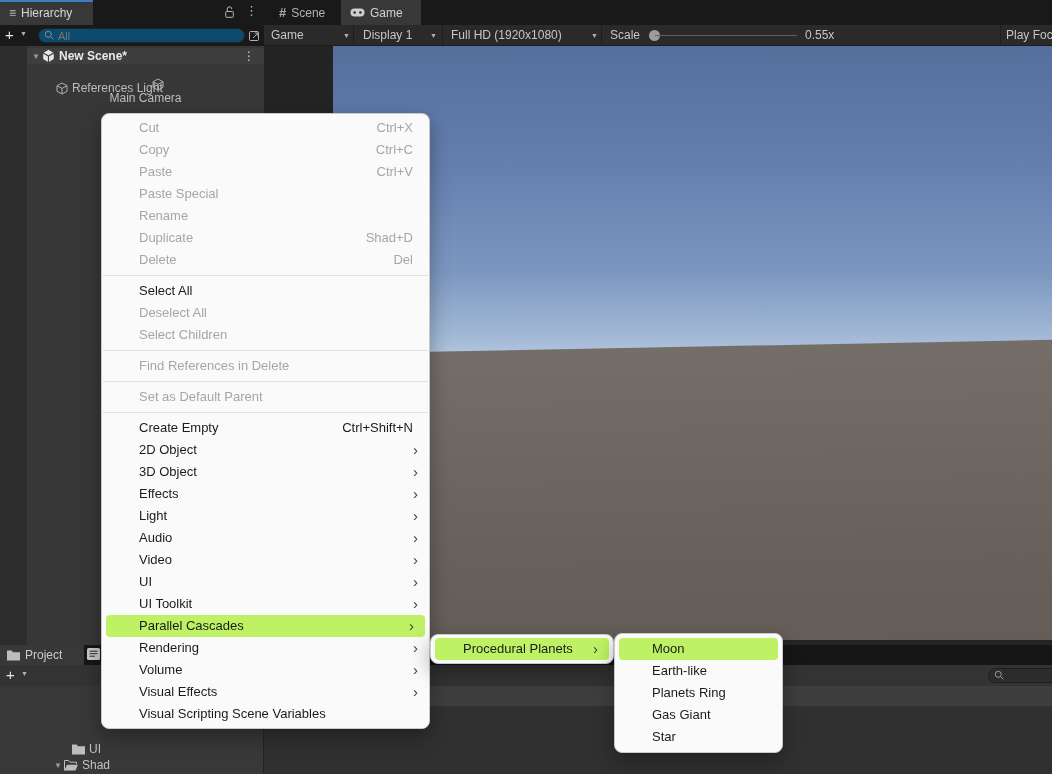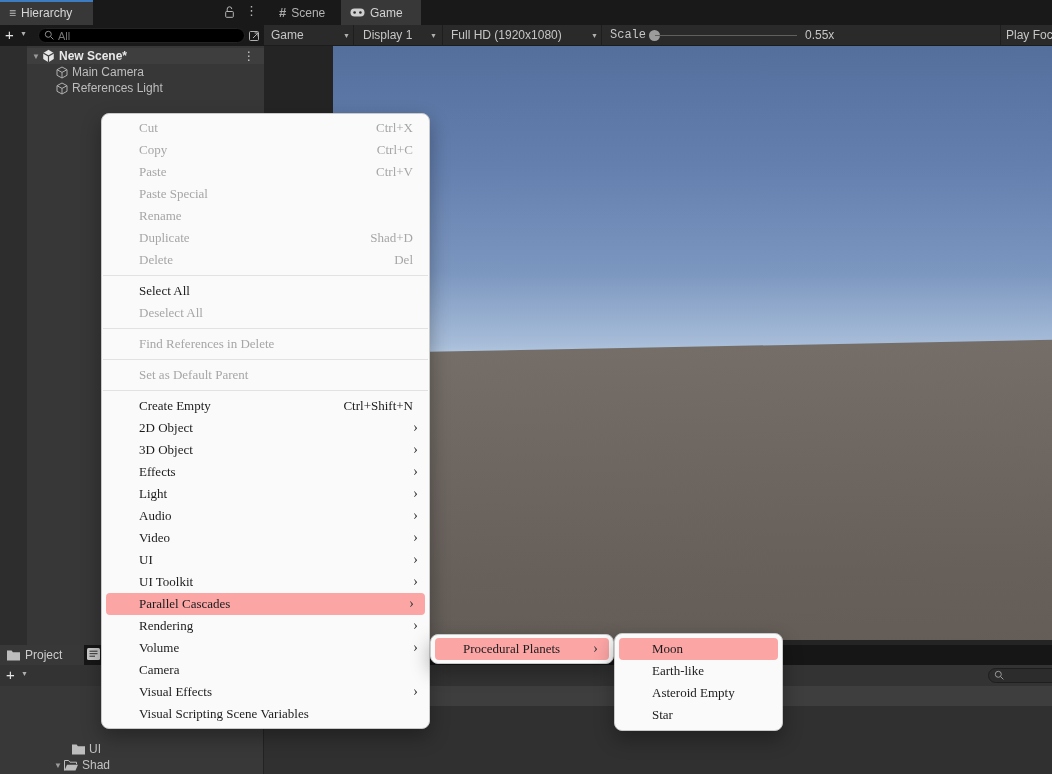--- a/index.html
+++ b/index.html
@@ -18,21 +18,21 @@
   .hier-glyph{font-size:12px;color:#bdbdbd;}
   .hash-glyph{font-size:13px;color:#a8a8a8;font-weight:bold;}
   .topbar-lock{left:224px;top:6px;}
   .topbar-kebab{left:245px;top:3px;font-size:13px;color:#b5b5b5;}
 
   
   .hier-panel{position:absolute;left:0;top:25px;width:264px;height:620px;background:#373737;}
   .hier-toolbar{position:absolute;left:0;top:0;width:100%;height:21px;background:#191919;}
   .hier-plus{position:absolute;left:5px;top:1px;font-size:15px;color:#e6e6e6;}
   .hier-plus-caret{position:absolute;left:20px;top:5px;font-size:7px;color:#b0b0b0;}
-  .hier-search{position:absolute;left:38px;top:3px;width:207px;height:15px;background:#000000;border:1px solid #232323;border-radius:8px;display:flex;align-items:center;padding:0 5px;box-sizing:border-box;gap:3px;}
+  .hier-search{position:absolute;left:38px;top:3px;width:207px;height:15px;background:#0c4a6e;border:1px solid #232323;border-radius:8px;display:flex;align-items:center;padding:0 5px;box-sizing:border-box;gap:3px;}
   .hier-search input{flex:1;background:transparent;border:none;outline:none;color:#9a9a9a;font-size:11px;font-family:inherit;padding:0;min-width:0;}
   .hier-pick{position:absolute;left:248px;top:4px;}
   .hier-strip{position:absolute;left:0;top:21px;width:27px;height:599px;background:#2d2d2d;}
   .hrow{position:absolute;left:27px;right:0;height:16px;display:flex;align-items:center;}
   .hrow-scene{top:23px;background:#3e3e3e;color:#e8e8e8;font-weight:bold;}
   .hrow-child{color:#bdbdbd;}
   .tri{font-size:8px;color:#9a9a9a;width:12px;text-align:center;}
   .hrow-scene .tri{margin-left:3px;}
   .hrow-kebab{position:absolute;right:9px;top:1px;font-size:12px;color:#cfcfcf;font-weight:normal;}
   .hrow-child .ico{margin-left:29px;margin-right:4px;display:flex;}
@@ -70,23 +70,23 @@
   .prow .ico{display:flex;margin-right:4px;}
 
   
   .menu{position:absolute;background:#fafafa;border:1px solid #c9c9c9;border-radius:8px;
         box-shadow:0 8px 20px rgba(0,0,0,.32);box-sizing:border-box;z-index:50;
         font-size:13px;color:#1b1b1b;padding:3px 0;}
   #menu-main{left:101px;top:113px;width:329px;}
   #menu-sub1{left:430px;top:634px;width:184px;padding:3px 0;}
   #menu-sub2{left:614px;top:633px;width:169px;padding:4px 0;}
   .menu-item{position:relative;height:22px;line-height:22px;display:flex;align-items:center;
-             padding:0 16px 0 37px;white-space:nowrap;font-family:Liberation Serif, serif;}
+             padding:0 16px 0 37px;white-space:nowrap;}
   .menu-item.disabled{color:#a6a6a6;}
-  .menu-item.hl{background:#fca5a5;margin:0 4px;padding:0 12px 0 33px;border-radius:4px;}
+  .menu-item.hl{background:#bef264;margin:0 4px;padding:0 12px 0 33px;border-radius:4px;}
   #menu-sub1 .menu-item{padding-left:28px;}
   #menu-sub1 .menu-item.hl{}
   .mi-spacer{flex:1;}
   .mi-shortcut{margin-left:18px;}
   .mi-arrow{position:absolute;right:11px;top:0;line-height:21px;font-size:15px;color:#3f3f3f;}
   .menu-sep{height:1px;background:#e2e2e2;margin:4px 1px;}
   svg{display:block;}
 </style>
 </head>
 <body>
@@ -149,21 +149,21 @@
       <span class="ico">
         <svg width="13" height="14" viewBox="0 0 12 13">
             <path d="M6 .8 10.9 3.7v5.6L6 12.2 1.1 9.3V3.7z" fill="#e6e6e6"></path>
             <path d="M1.1 3.7 6 6.6l4.9-2.9M6 6.6v5.6" fill="none" stroke="#3e3e3e" stroke-width="1.1"></path>
           </svg>
       </span>
       <span>New Scene*</span>
       <span class="hrow-kebab">⋮</span>
     </div>
 
-    <div class="hrow hrow-child" style="top:39px;">
+    <div class="hrow hrow-child" style="top:53px;flex-direction:column;">
       <span class="ico">
         <svg width="12" height="13" viewBox="0 0 12 13">
             <path d="M6 1 11 3.7v5.6L6 12 1 9.3V3.7z" fill="none" stroke="#b0b0b0"></path>
             <path d="M1 3.7 6 6.4l5-2.7M6 6.4V12" fill="none" stroke="#b0b0b0"></path>
           </svg>
       </span>
       <span>Main Camera</span>
     </div>
     <div class="hrow hrow-child" style="top:55px;">
       <span class="ico">
@@ -179,21 +179,21 @@
   <div class="game-toolbar">
     <span class="gt" style="left:7px;">Game</span>
     <span class="gt gt-caret" style="left:79px;top:0;">▼</span>
     <span class="gt-sep" style="left:89px;"></span>
     <span class="gt" style="left:99px;">Display 1</span>
     <span class="gt gt-caret" style="left:166px;">▼</span>
     <span class="gt-sep" style="left:178px;"></span>
     <span class="gt" style="left:187px;">Full HD (1920x1080)</span>
     <span class="gt gt-caret" style="left:327px;">▼</span>
     <span class="gt-sep" style="left:337px;"></span>
-    <span class="gt" style="left:346px;font-family:Liberation Mono, monospace;">Scale</span>
+    <span class="gt" style="left:346px;">Scale</span>
     <span class="slider-thumb" style="left:385px;"></span>
     <span class="slider-track" style="left:391px;width:142px;"></span>
     <span class="gt" style="left:541px;">0.55x</span>
     <span class="gt-sep" style="left:736px;"></span>
     <span class="gt" style="left:742px;">Play Foc</span>
   </div>
 
   <div class="viewport">
     <div class="sky">
       <div class="ground"></div>
@@ -290,20 +290,24 @@
       </div>
       <div class="menu-sep"></div>
       <div class="menu-item">
         <span class="mi-label">Select All</span>
         <span class="mi-spacer"></span>
       </div>
       <div class="menu-item disabled">
         <span class="mi-label">Deselect All</span>
         <span class="mi-spacer"></span>
       </div>
+      <div class="menu-item disabled">
+        <span class="mi-label">Select Children</span>
+        <span class="mi-spacer"></span>
+      </div>
       <div class="menu-sep"></div>
       <div class="menu-item disabled">
         <span class="mi-label">Find References in Delete</span>
         <span class="mi-spacer"></span>
       </div>
       <div class="menu-sep"></div>
       <div class="menu-item disabled">
         <span class="mi-label">Set as Default Parent</span>
         <span class="mi-spacer"></span>
       </div>
@@ -360,24 +364,20 @@
       </div>
       <div class="menu-item">
         <span class="mi-label">Rendering</span>
         <span class="mi-spacer"></span>
         <span class="mi-arrow">›</span>
       </div>
       <div class="menu-item">
         <span class="mi-label">Volume</span>
         <span class="mi-spacer"></span>
         <span class="mi-arrow">›</span>
-      </div>
-      <div class="menu-item">
-        <span class="mi-label">Camera</span>
-        <span class="mi-spacer"></span>
       </div>
       <div class="menu-item">
         <span class="mi-label">Visual Effects</span>
         <span class="mi-spacer"></span>
         <span class="mi-arrow">›</span>
       </div>
       <div class="menu-item">
         <span class="mi-label">Visual Scripting Scene Variables</span>
         <span class="mi-spacer"></span>
       </div>
@@ -392,21 +392,25 @@
   <div class="menu" id="menu-sub2">
       <div class="menu-item hl">
         <span class="mi-label">Moon</span>
         <span class="mi-spacer"></span>
       </div>
       <div class="menu-item">
         <span class="mi-label">Earth-like</span>
         <span class="mi-spacer"></span>
       </div>
       <div class="menu-item">
-        <span class="mi-label">Asteroid Empty</span>
+        <span class="mi-label">Planets Ring</span>
+        <span class="mi-spacer"></span>
+      </div>
+      <div class="menu-item">
+        <span class="mi-label">Gas Giant</span>
         <span class="mi-spacer"></span>
       </div>
       <div class="menu-item">
         <span class="mi-label">Star</span>
         <span class="mi-spacer"></span>
       </div>
     </div>
 
 </div>
 

